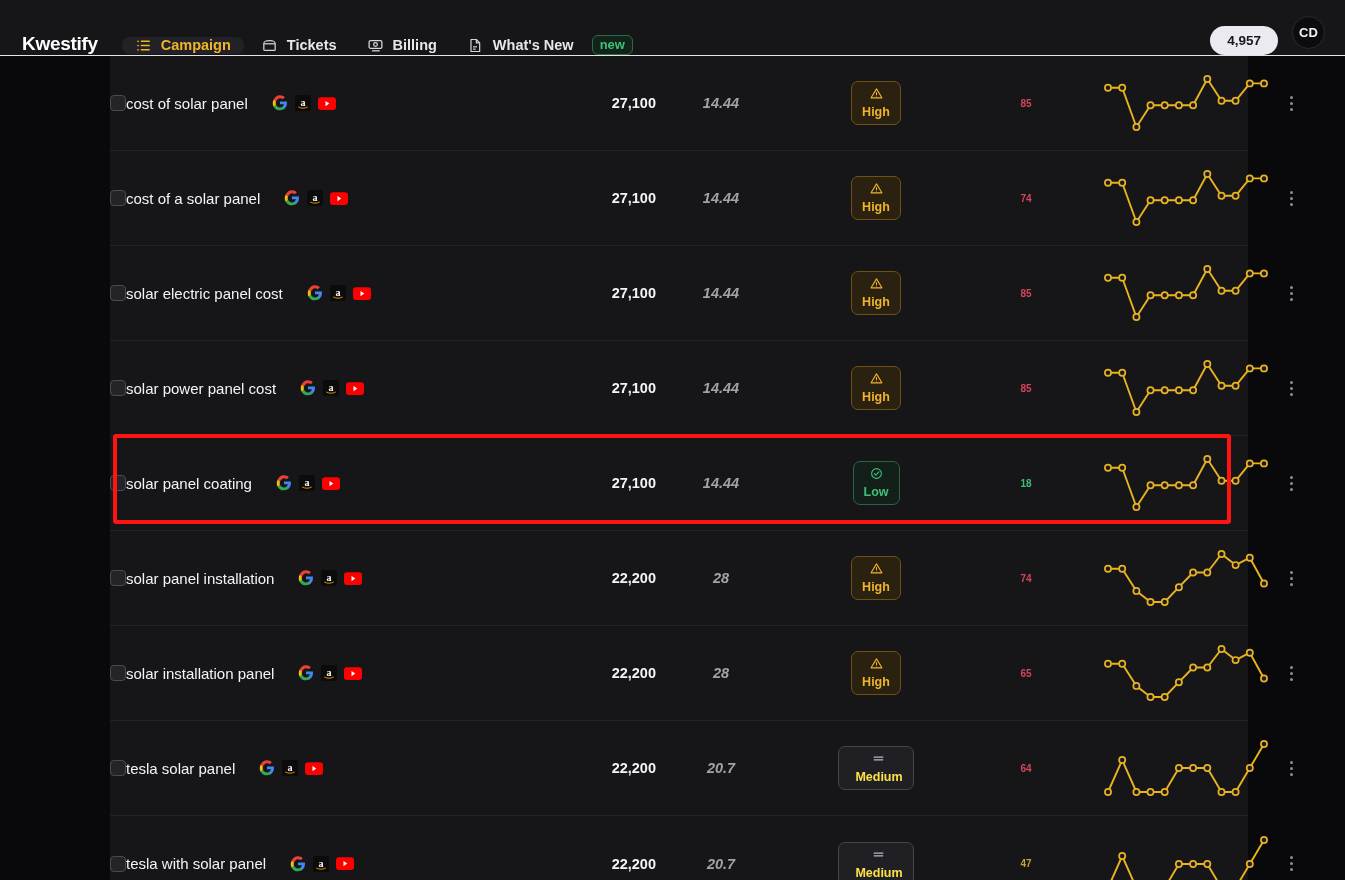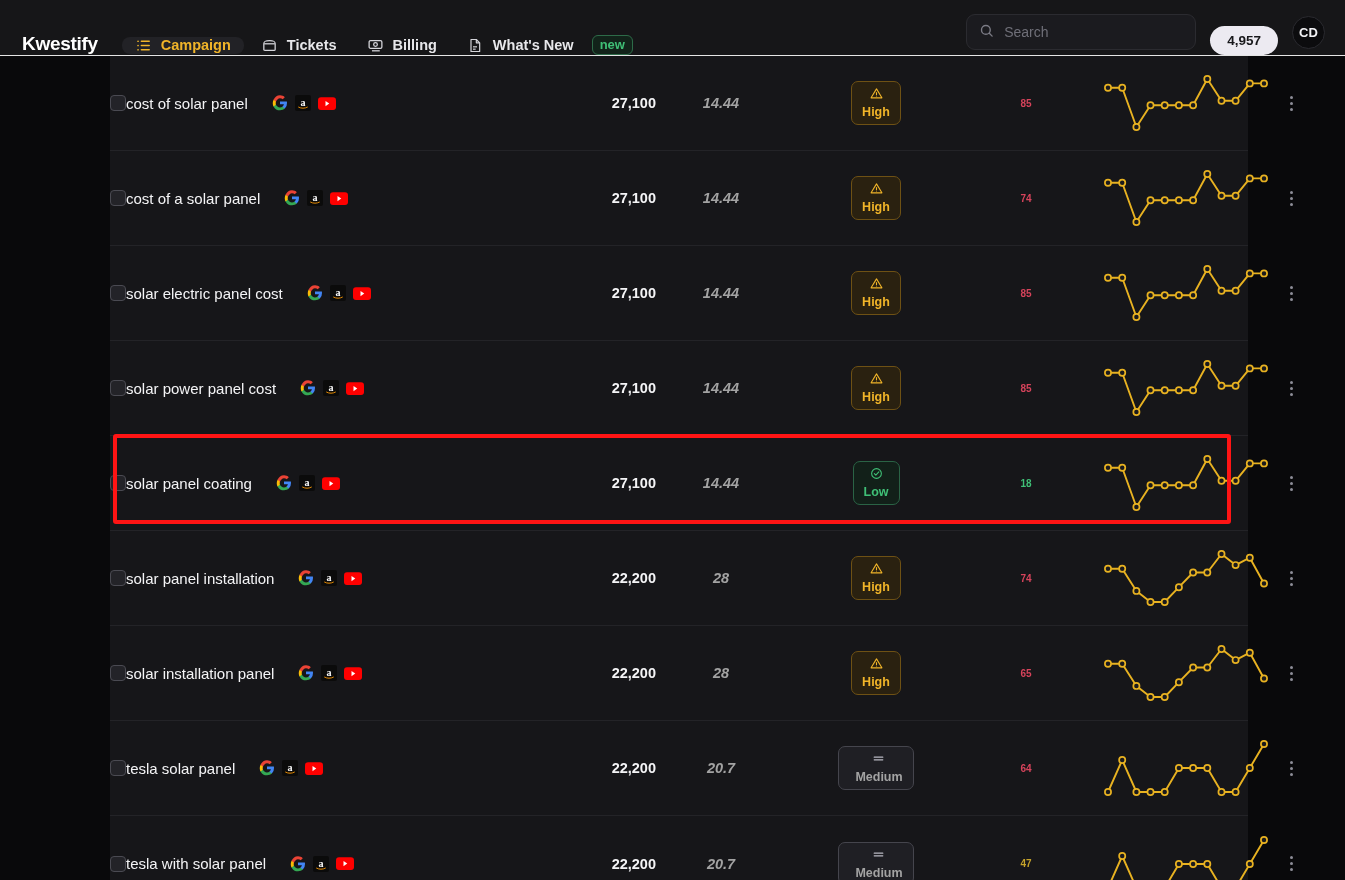--- a/index.html
+++ b/index.html
@@ -167,21 +167,21 @@
     border-radius: 7px;
     padding: 5px 10px;
     line-height: 1;
     border: 1px solid transparent;
     cursor: pointer;
     flex-direction: column;
   }
   .pill svg { display: block; }
   .pill.high   { color: #f0b429; border-color: #6e5114; background: #2a2110; }
   .pill.low    { color: #3fbf76; border-color: #2a6345; background: #122019; }
-  .pill.medium { color: #a3a3a3; border-color: #45454d; background: #1f1f24; padding-left: 16px; }
+  .pill.medium { color: #fde047; border-color: #45454d; background: #1f1f24; padding-left: 16px; }
 
   .c-score {
     flex: 0 0 120px;
     text-align: center;
     font-size: 10px;
     font-weight: bold;
   }
   .sc-red    { color: #d6435b; }
   .sc-green  { color: #3fbf76; }
   .sc-yellow { color: #c6a32a; }
@@ -252,29 +252,20 @@
             <line x1="9" y1="14" x2="15" y2="14"></line>
             <line x1="9" y1="17.5" x2="13" y2="17.5"></line>
           </svg>
         </span>
         <span>What's New</span>
         <span class="badge-new">new</span>
       </div>
     </nav>
 
   <div class="topbar-right">
-    <div class="search-box">
-      <span>
-        <svg width="15" height="15" viewBox="0 0 24 24" fill="none" stroke="#7b7b85" stroke-width="2.2" stroke-linecap="round">
-          <circle cx="11" cy="11" r="7"></circle>
-            <line x1="16.5" y1="16.5" x2="21" y2="21"></line>
-        </svg>
-      </span>
-      <input type="text" placeholder="Search" style="">
-    </div>
     <div class="count-pill">4,957</div>
     <div class="avatar">CD</div>
   </div>
 </div>
 
 <div class="table-wrap">
   <div class="table" id="table-root">
       <div class="row">
         <div class="c-check">
        <div class="checkbox"></div>

